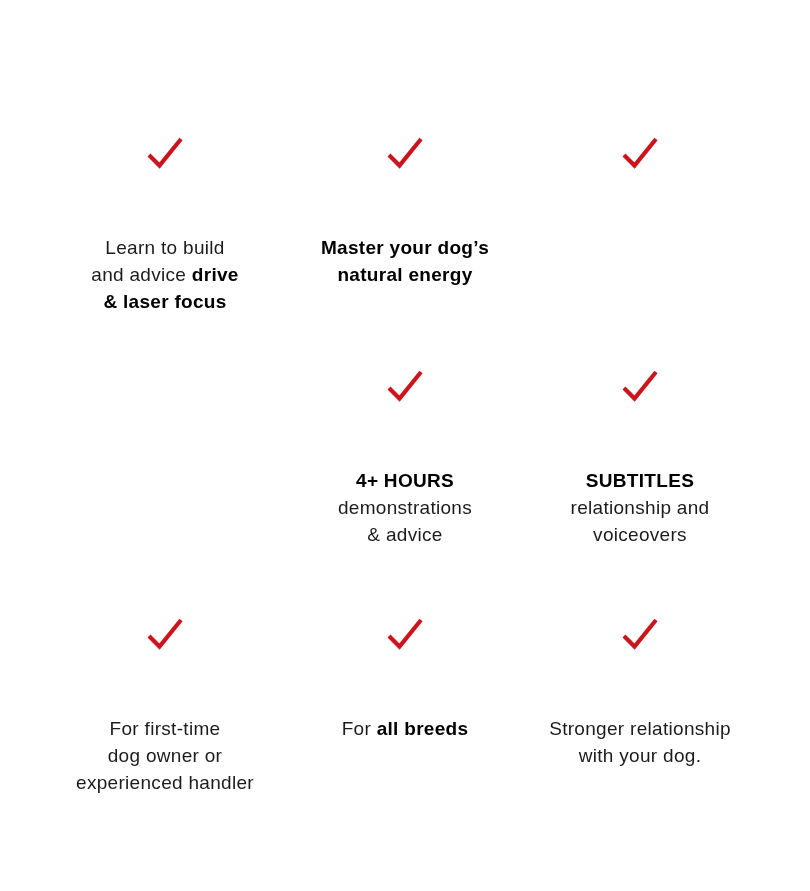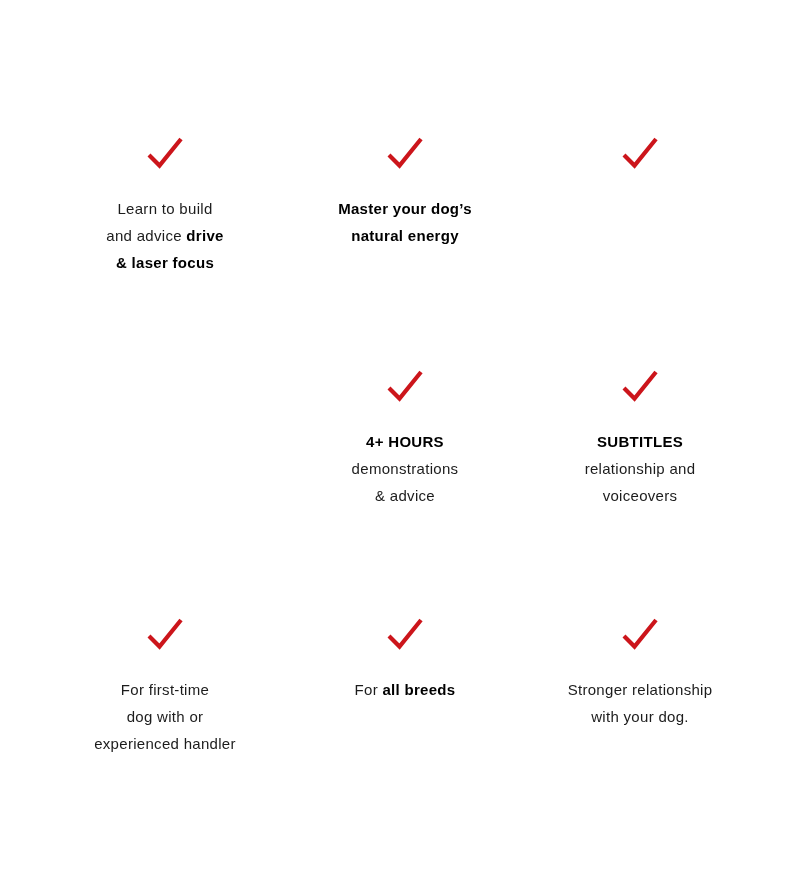--- a/index.html
+++ b/index.html
@@ -28,25 +28,26 @@
   .cell.r1 { top: 135px; }
   .cell.r2 { top: 368px; }
   .cell.r3 { top: 616px; }
   .check {
     display: inline-block;
     height: 36px;
     margin-bottom: 20px;
   }
   .check svg { display: block; }
   .feature-text {
-    font-size: 15px;
+    font-size: 19px;
     line-height: 27px;
     letter-spacing: 0.3px;
     color: var(--text, #1c1c1c);
     font-weight: 400;
+    margin-top: 39px;
   }
   .feature-text .line { display: block; }
   .feature-text .b {
     font-weight: 700;
     color: var(--bold, #000000);
   }
 </style>
 </head>
 <body>
 
@@ -78,21 +79,21 @@
           <path d="M6 20 L16.5 30.5 L38 4" stroke="#cc151b" stroke-width="4.2" fill="none"></path>
         </svg></span><div class="feature-text">
         <span class="line"><span class="b">SUBTITLES</span></span>
         <span class="line"><span>relationship and</span></span>
         <span class="line"><span>voiceovers</span></span>
       </div></div>
     <div class="cell c1 r3"><span class="check"><svg width="44" height="36" viewBox="0 0 44 36" fill="none">
           <path d="M6 20 L16.5 30.5 L38 4" stroke="#cc151b" stroke-width="4.2" fill="none"></path>
         </svg></span><div class="feature-text">
         <span class="line"><span>For first-time</span></span>
-        <span class="line"><span>dog with or</span></span>
+        <span class="line"><span>dog owner or</span></span>
         <span class="line"><span>experienced handler</span></span>
       </div></div>
     <div class="cell c2 r3"><span class="check"><svg width="44" height="36" viewBox="0 0 44 36" fill="none">
           <path d="M6 20 L16.5 30.5 L38 4" stroke="#cc151b" stroke-width="4.2" fill="none"></path>
         </svg></span><div class="feature-text">
         <span class="line"><span>For </span><span class="b">all breeds</span></span>
       </div></div>
     <div class="cell c3 r3"><span class="check"><svg width="44" height="36" viewBox="0 0 44 36" fill="none">
           <path d="M6 20 L16.5 30.5 L38 4" stroke="#cc151b" stroke-width="4.2" fill="none"></path>
         </svg></span><div class="feature-text">

